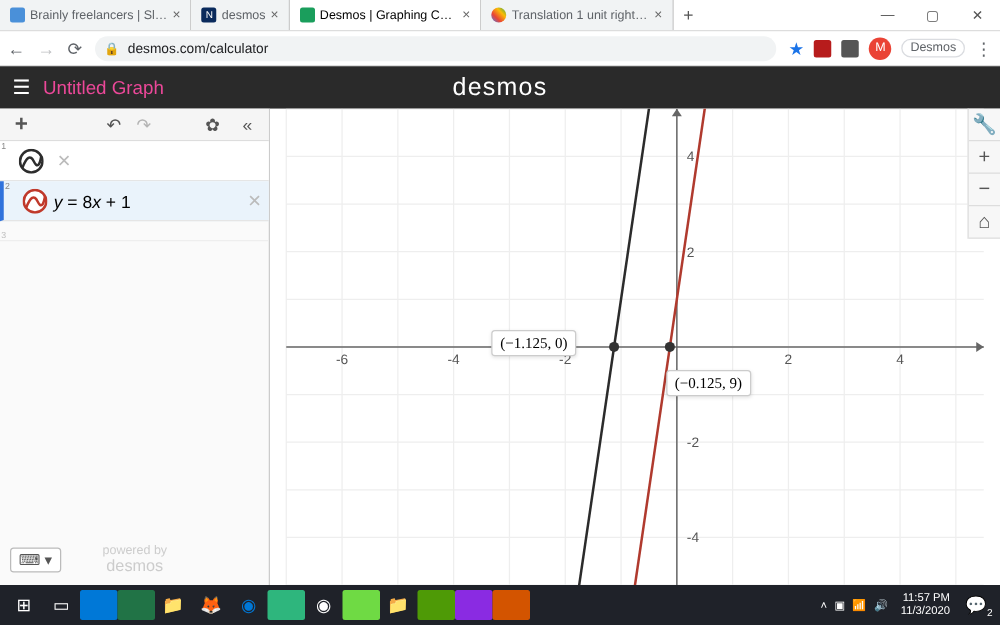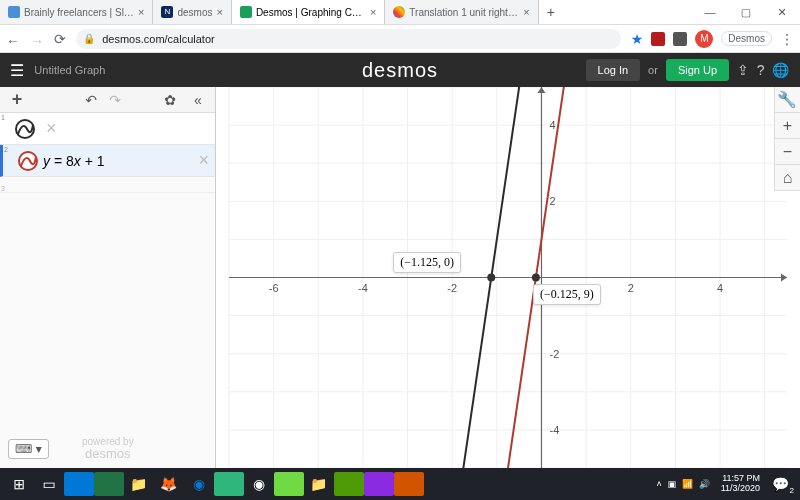--- a/index.html
+++ b/index.html
@@ -22,21 +22,21 @@
 .lock { font-size: 10px; color: #5f6368; }
 .ext-icons { display: flex; align-items: center; gap: 8px; }
 .star { color: #1a73e8; font-size: 14px; }
 .ext { width: 14px; height: 14px; border-radius: 2px; }
 .profile { width: 18px; height: 18px; border-radius: 50%; background: #ea4335; color: #fff; font-size: 10px; display: flex; align-items: center; justify-content: center; }
 .paused-label { font-size: 10px; color: #5f6368; border: 1px solid #dadce0; border-radius: 10px; padding: 1px 6px; }
 .kebab { color: #5f6368; font-size: 14px; }
 
 .desmos-header { height: 34px; background: #2a2a2a; color: #fff; display: flex; align-items: center; padding: 0 10px; }
 .hamburger { font-size: 16px; margin-right: 10px; cursor: pointer; }
-.graph-title { font-size: 11px; color: #a3a3a3; }
+.graph-title { font-size: 15px; color: #ec4899; }
 .desmos-logo { position: absolute; left: 50%; transform: translateX(-50%); font-family: 'Trebuchet MS', sans-serif; font-size: 20px; letter-spacing: 1px; }
 .header-right { margin-left: auto; display: flex; align-items: center; gap: 8px; }
 .btn-login { background: #444; color: #fff; border: none; padding: 5px 12px; border-radius: 3px; font-size: 11px; cursor: pointer; }
 .or-text { font-size: 11px; color: #aaa; }
 .btn-signup { background: #17ab5c; color: #fff; border: none; padding: 5px 12px; border-radius: 3px; font-size: 11px; cursor: pointer; }
 .hdr-icon { color: #ccc; font-size: 14px; cursor: pointer; }
 
 .main { display: flex; height: calc(100% - 87px - 32px); position: relative; }
 .sidebar { width: 216px; background: #fafafa; border-right: 1px solid #ccc; display: flex; flex-direction: column; }
 .sb-tools { height: 26px; display: flex; align-items: center; padding: 0 6px; border-bottom: 1px solid #ddd; background:#f5f5f5; }
@@ -54,21 +54,21 @@
 .expr-del { color: #bbb; font-size: 18px; padding: 0 6px; cursor: pointer; }
 .sb-footer { margin-top: auto; padding: 8px; display:flex; align-items:center; justify-content:space-between; }
 .kb-btn { border: 1px solid #bbb; border-radius: 3px; padding: 2px 6px; font-size: 12px; color:#555; background:#fff; cursor:pointer; }
 .powered { font-size: 10px; color: #ccc; text-align: center; line-height: 1; }
 
 .graph { flex: 1; position: relative; background: #fff; }
 .graph svg { width: 100%; height: 100%; }
 .side-tools { position: absolute; right: 0; top: 0; width: 26px; background: #f7f7f7; border-left: 1px solid #ddd; display: flex; flex-direction: column; align-items: center; }
 .st-btn { height: 26px; width: 100%; display: flex; align-items: center; justify-content: center; font-size: 16px; color: #555; border-bottom: 1px solid #ddd; cursor: pointer; }
 
-.pt-label { position: absolute; background: #fff; border: 1px solid #ccc; border-radius: 3px; padding: 2px 6px; font-size: 12px; font-family: 'Times New Roman', serif; box-shadow: 0 1px 3px rgba(0,0,0,0.1); }
+.pt-label { position: absolute; background: #fff; border: 1px solid #ccc; border-radius: 3px; padding: 2px 6px; font-size: 12px; font-family: 'Times New Roman', serif; box-shadow: 0 1px 3px rgba(0,0,0,0.1); margin-top: 12px; }
 
 .taskbar { position: absolute; bottom: 0; left: 0; right: 0; height: 32px; background: #1f2229; display: flex; align-items: center; padding: 0 4px; }
 .tb-icon { width: 30px; height: 24px; display: flex; align-items: center; justify-content: center; color: #fff; font-size: 14px; }
 .tb-icon.sq { border-radius: 2px; }
 .tb-right { margin-left: auto; display: flex; align-items: center; color: #fff; font-size: 9px; gap: 2px; }
 .tb-clock { text-align: right; line-height: 1.1; padding: 0 4px; }
 .tray { display:flex; gap:6px; padding:0 4px; align-items:center; }
 </style>
 </head>
 <body>
@@ -117,28 +117,20 @@
     <span class="profile">M</span>
     <span class="paused-label">Desmos</span>
     <span class="kebab">⋮</span>
   </div>
 </div>
 
 <div class="desmos-header">
   <span class="hamburger">☰</span>
   <span class="graph-title">Untitled Graph</span>
   <span class="desmos-logo">desmos</span>
-  <div class="header-right">
-    <button class="btn-login">Log In</button>
-    <span class="or-text">or</span>
-    <button class="btn-signup">Sign Up</button>
-    <span class="hdr-icon">⇪</span>
-    <span class="hdr-icon">?</span>
-    <span class="hdr-icon">🌐</span>
-  </div>
 </div>
 
 <div class="main">
   <div class="sidebar">
     <div class="sb-tools">
       <span class="tool" style="font-size:18px;font-weight:bold">+</span>
       <div class="tool-group">
         <span class="tool">↶</span>
         <span class="tool" style="opacity:.4">↷</span>
       </div>

